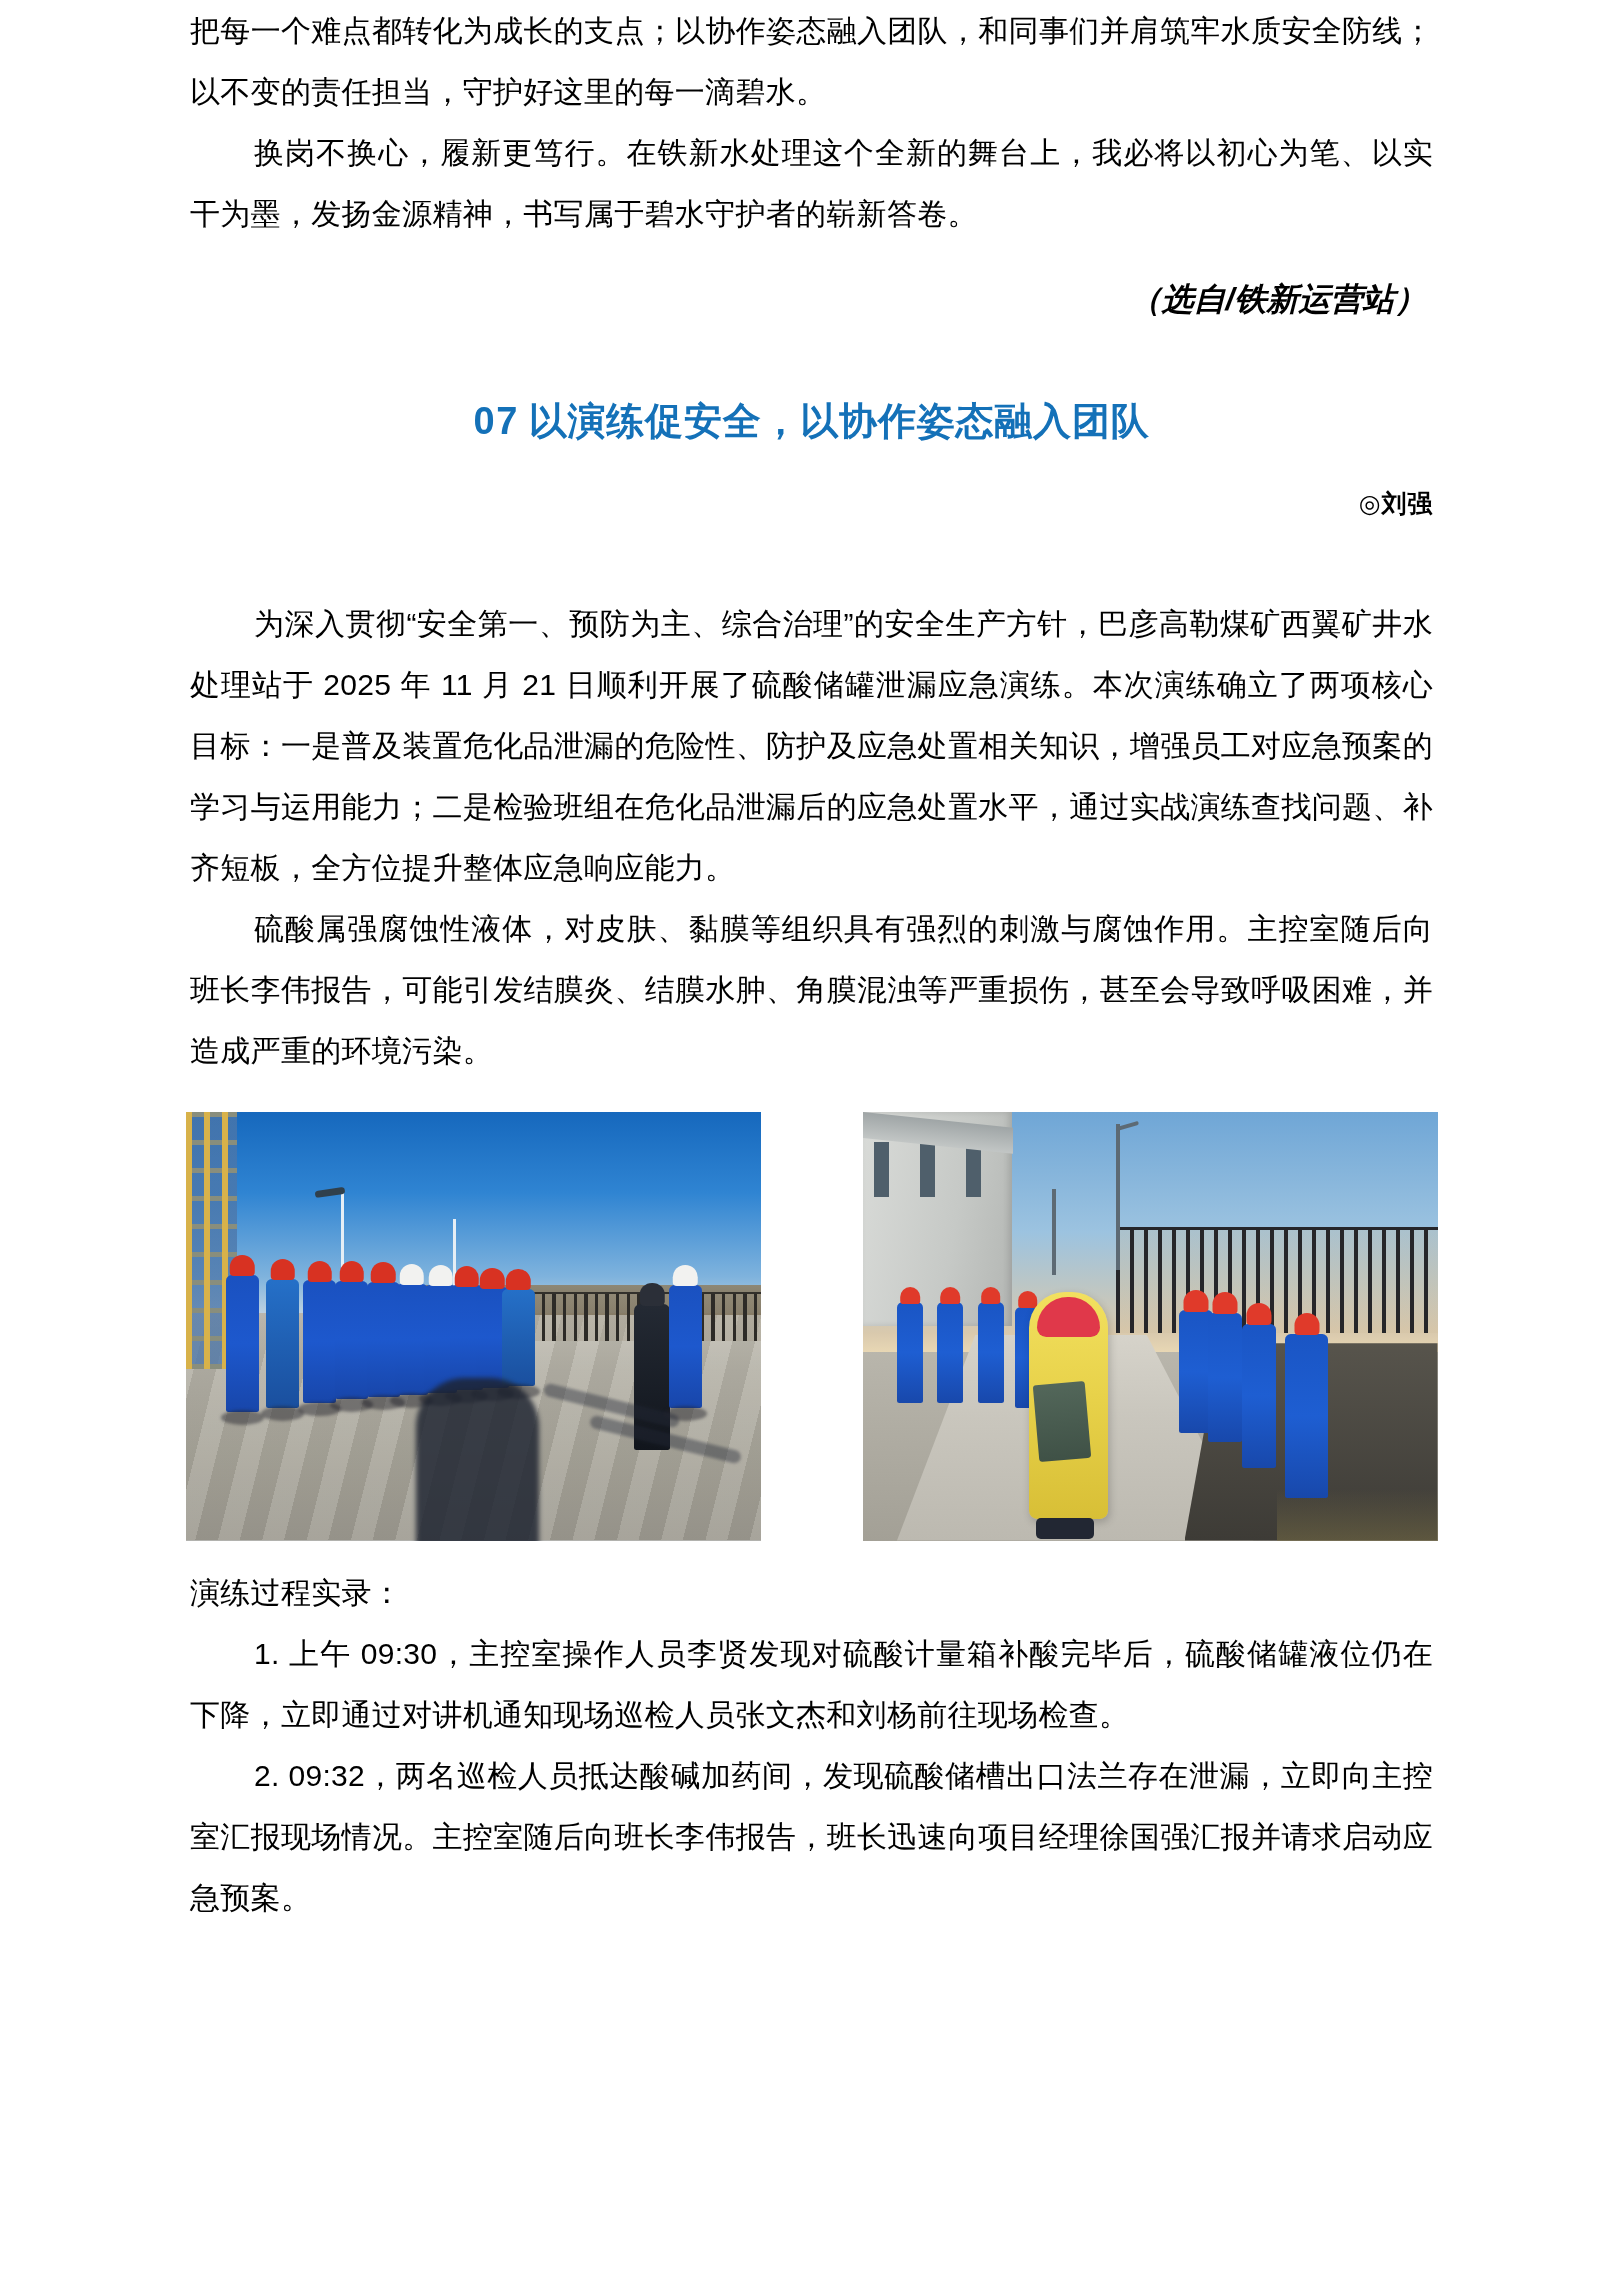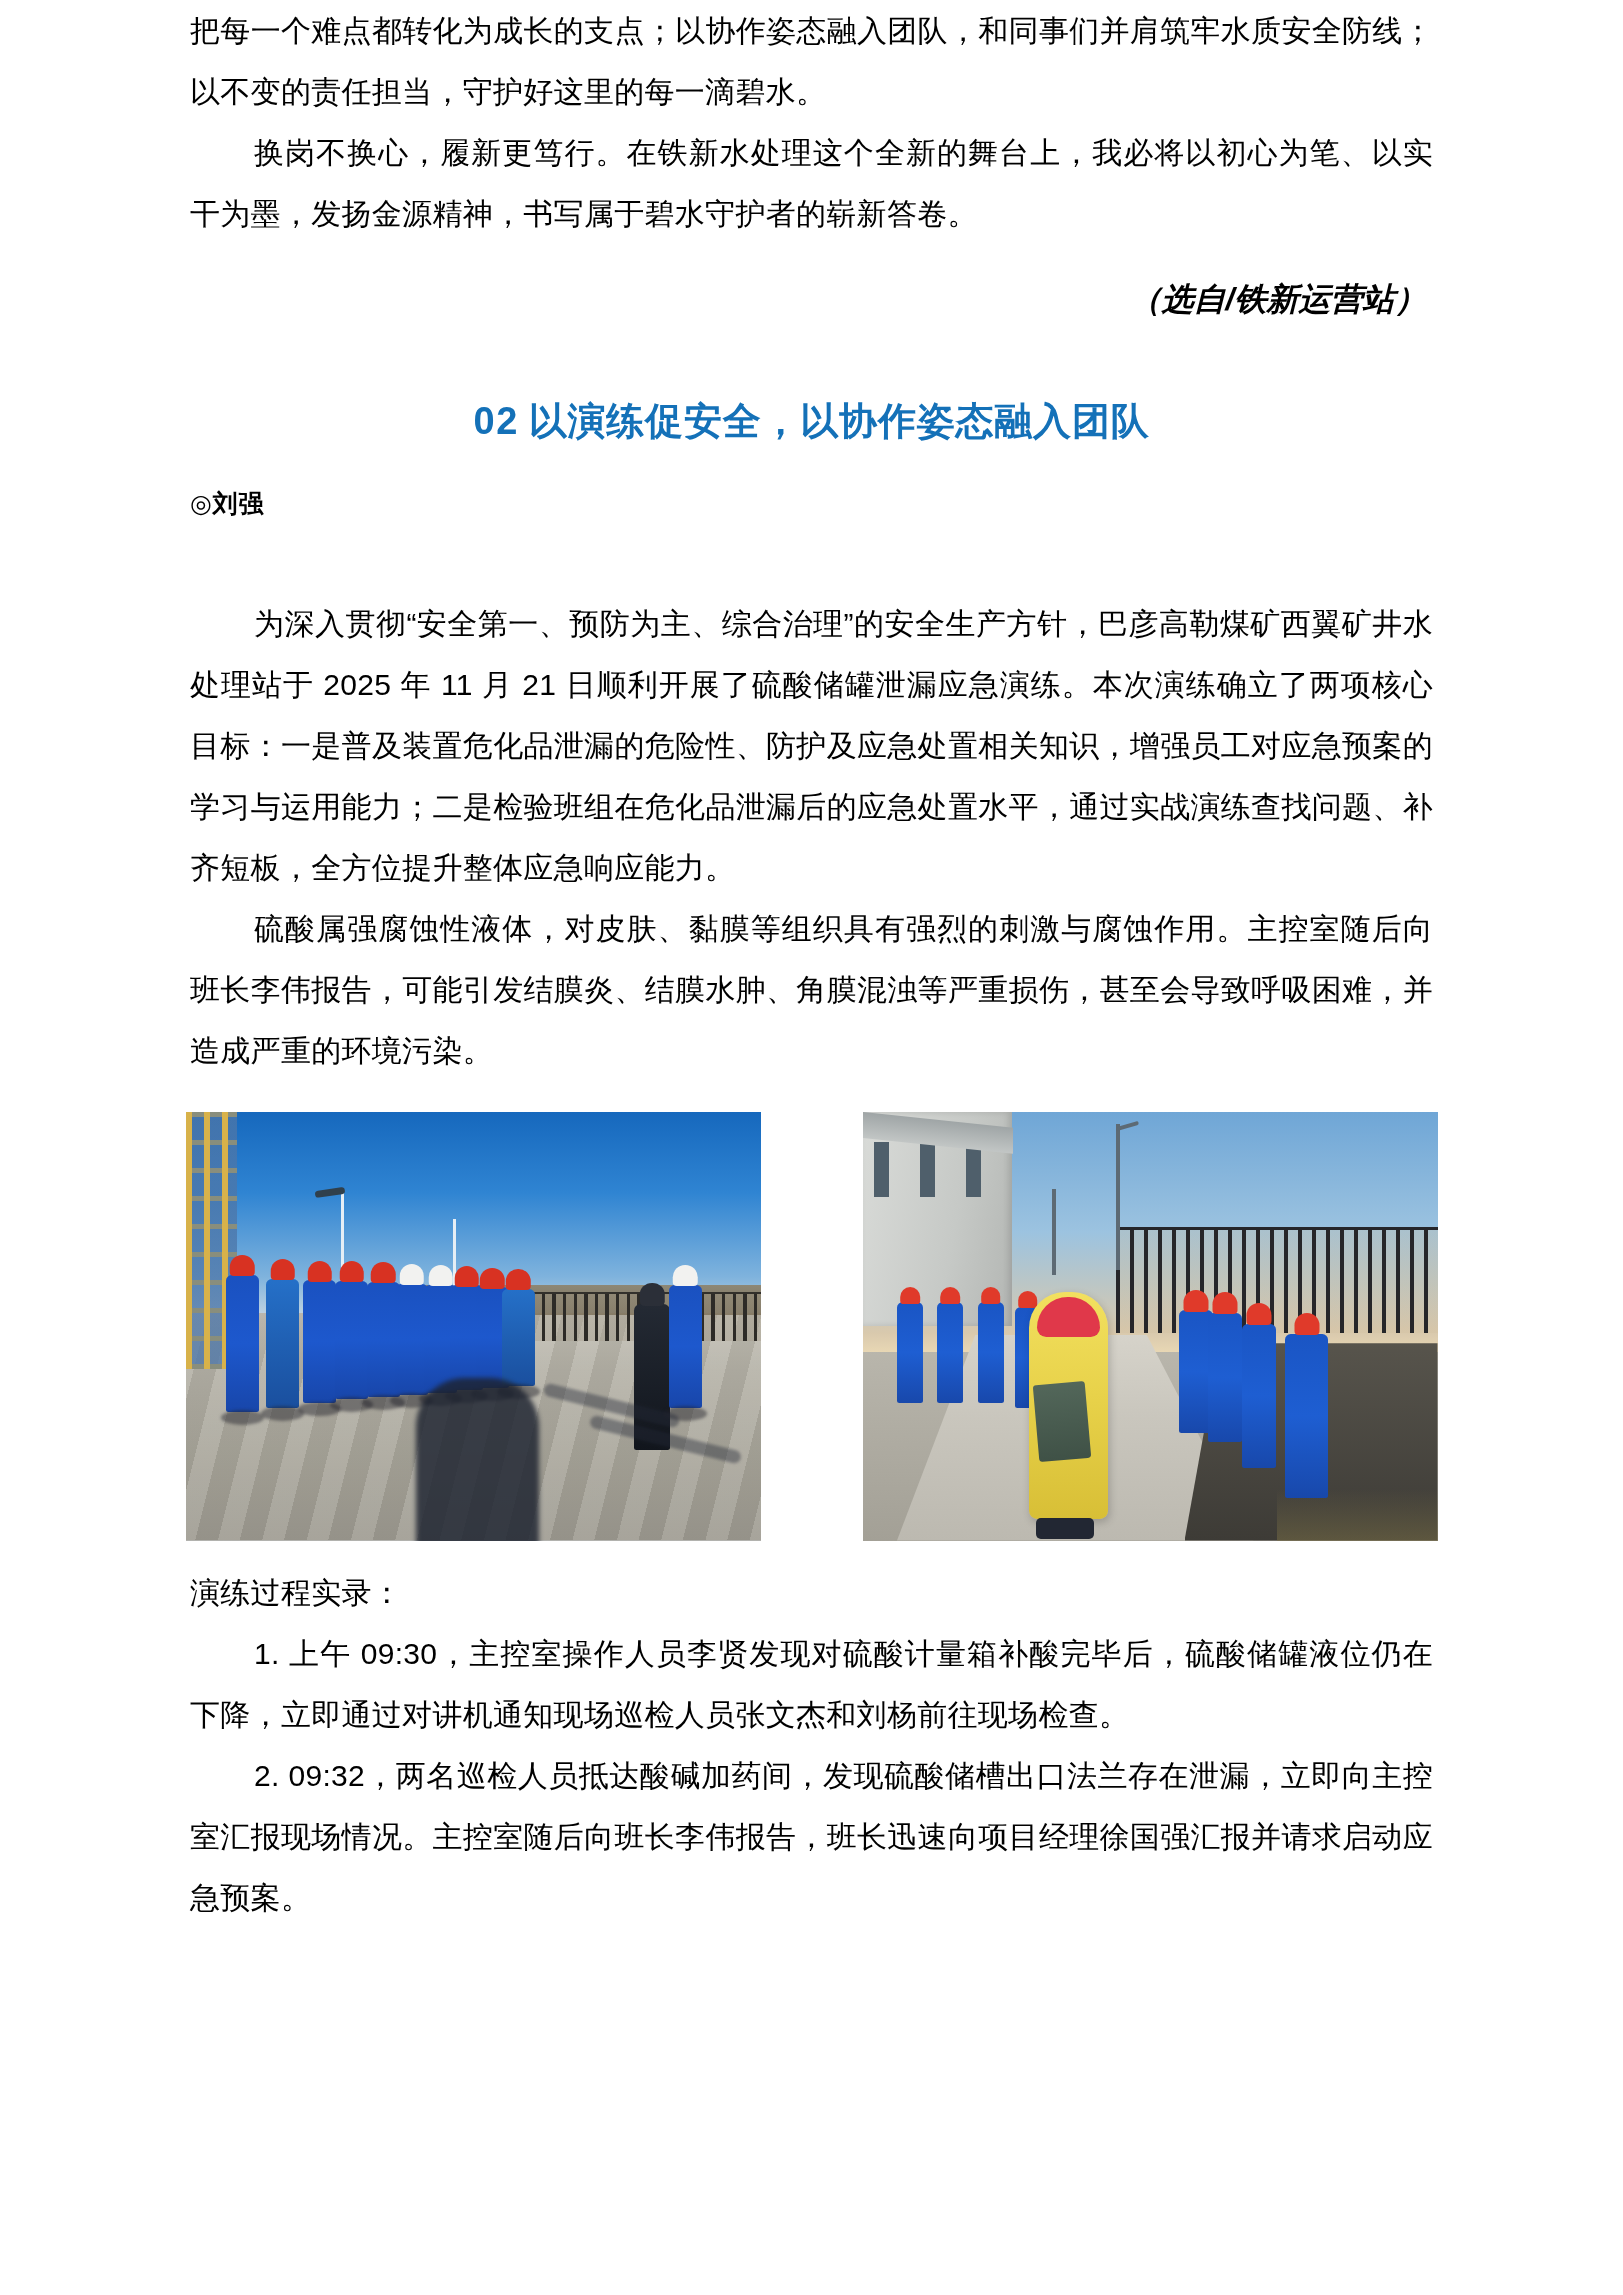--- a/index.html
+++ b/index.html
@@ -60,21 +60,21 @@
     margin: 64px 0 0 0;
     line-height: 54px;
   }
   .section-heading .num {
     letter-spacing: 1.6px;
     margin-right: 9.8px;
   }
 
   
   .byline {
-    text-align: left;
+    text-align: right;
     font-size: 25px;
     font-weight: 700;
     margin: 36px 0 0 0;
     line-height: 39px;
     letter-spacing: 0.8px;
   }
 
   .spacer-lg { height: 70px; }
 
   
@@ -184,21 +184,21 @@
 
 <div class="page">
 
   <p class="para tight">把每一个难点都转化为成长的支点；以协作姿态融入团队，和同事们并肩筑牢水质安全防线；以不变的责任担当，守护好这里的每一滴碧水。</p>
 
   <p class="para indent">换岗不换心，履新更笃行。在铁新水处理这个全新的舞台上，我必将以初心为笔、以实干为墨，发扬金源精神，书写属于碧水守护者的崭新答卷。</p>
 
   <p class="attribution">（选自/铁新运营站）</p>
 
   <h2 class="section-heading">
-    <span class="num">02</span><span>以演练促安全，以协作姿态融入团队</span>
+    <span class="num">07</span><span>以演练促安全，以协作姿态融入团队</span>
   </h2>
 
   <div class="byline">◎刘强</div>
 
   <div class="spacer-lg"></div>
 
   <p class="para indent">为深入贯彻“安全第一、预防为主、综合治理”的安全生产方针，巴彦高勒煤矿西翼矿井水处理站于 2025 年 11 月 21 日顺利开展了硫酸储罐泄漏应急演练。本次演练确立了两项核心目标：一是普及装置危化品泄漏的危险性、防护及应急处置相关知识，增强员工对应急预案的学习与运用能力；二是检验班组在危化品泄漏后的应急处置水平，通过实战演练查找问题、补齐短板，全方位提升整体应急响应能力。</p>
 
   <p class="para indent">硫酸属强腐蚀性液体，对皮肤、黏膜等组织具有强烈的刺激与腐蚀作用。主控室随后向班长李伟报告，可能引发结膜炎、结膜水肿、角膜混浊等严重损伤，甚至会导致呼吸困难，并造成严重的环境污染。</p>
 

